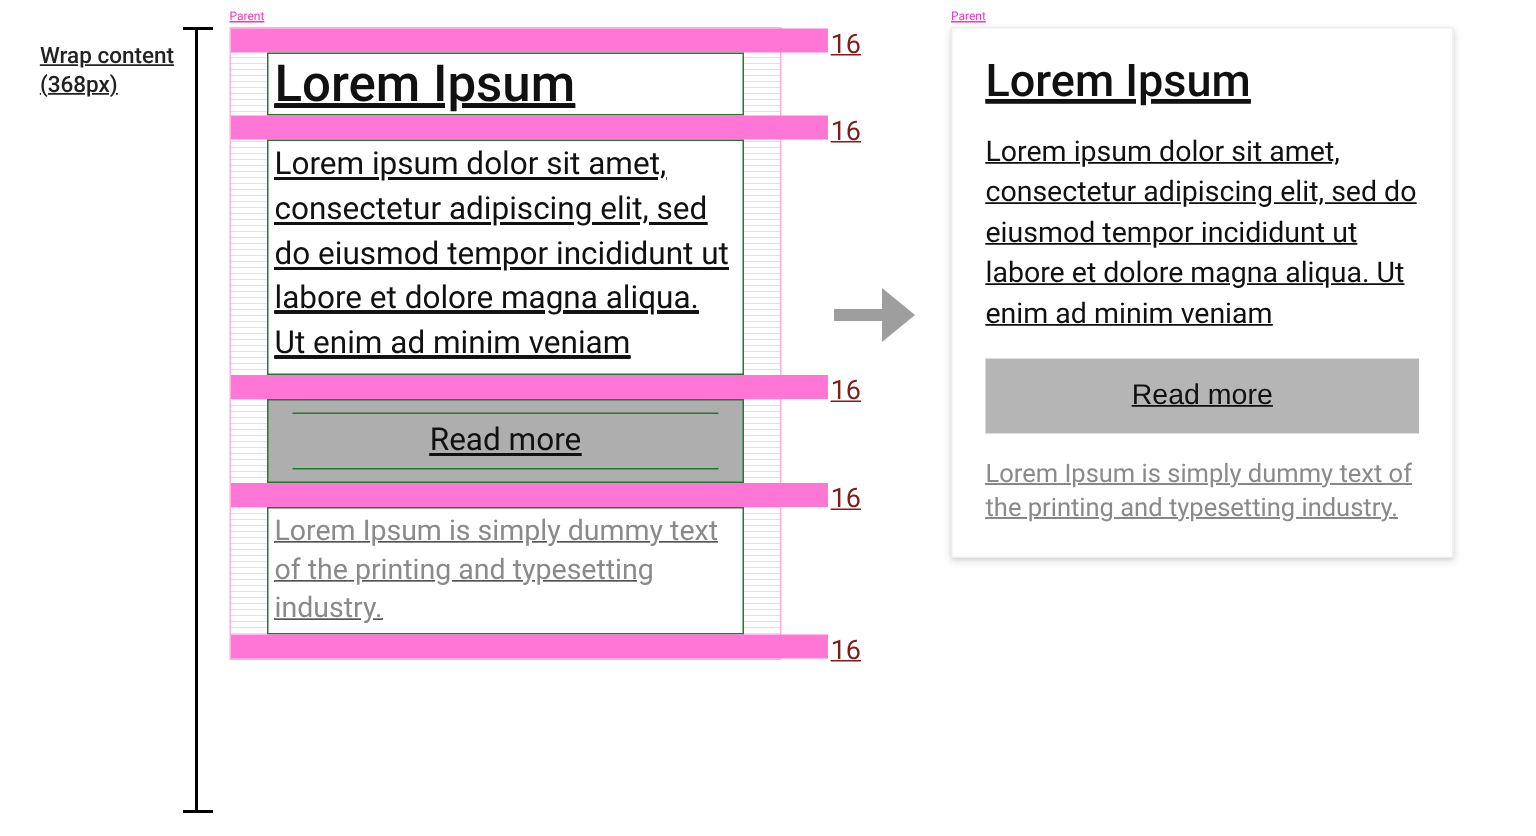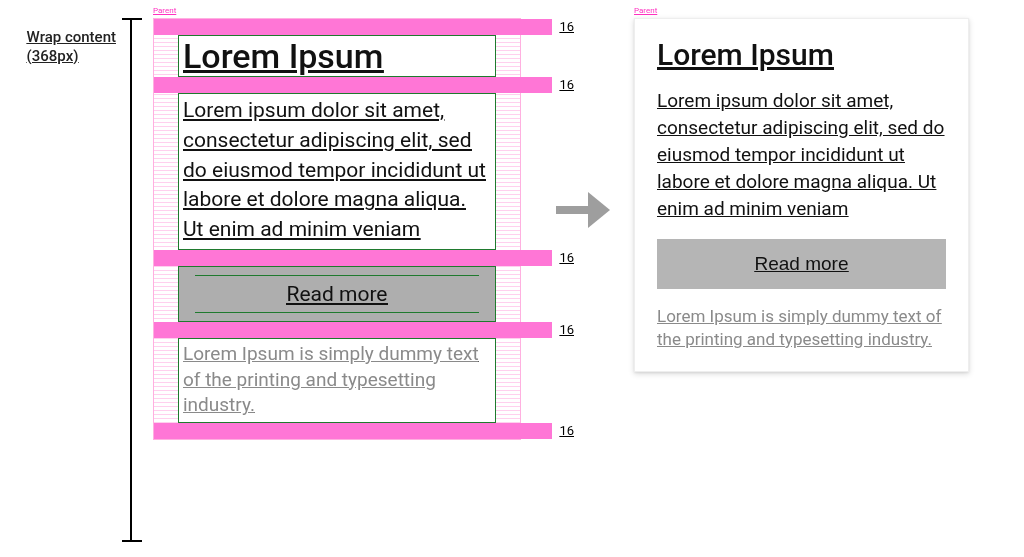--- a/index.html
+++ b/index.html
@@ -23,21 +23,21 @@
     background: #ff76d6;
   }
   .bp-spacer .overhang {
     position: absolute;
     right: -32px; top: 0; height: 16px; width: 32px;
     background: #ff76d6;
   }
   .bp-spacer .num {
     position: absolute;
     right: -54px; top: 0;
-    font-size: 13px; color: #000000;
+    font-size: 18px; color: #7f1d1d;
   }
   .bp-item {
     position: relative;
     margin: 0 24px;
     border: 1px solid #1f7a2e; 
     background: #fff;
   }
   .bp-item.bp-title h1 {
     font-size: 34px; font-weight: 500; color: #111;
     padding: 0 4px;

